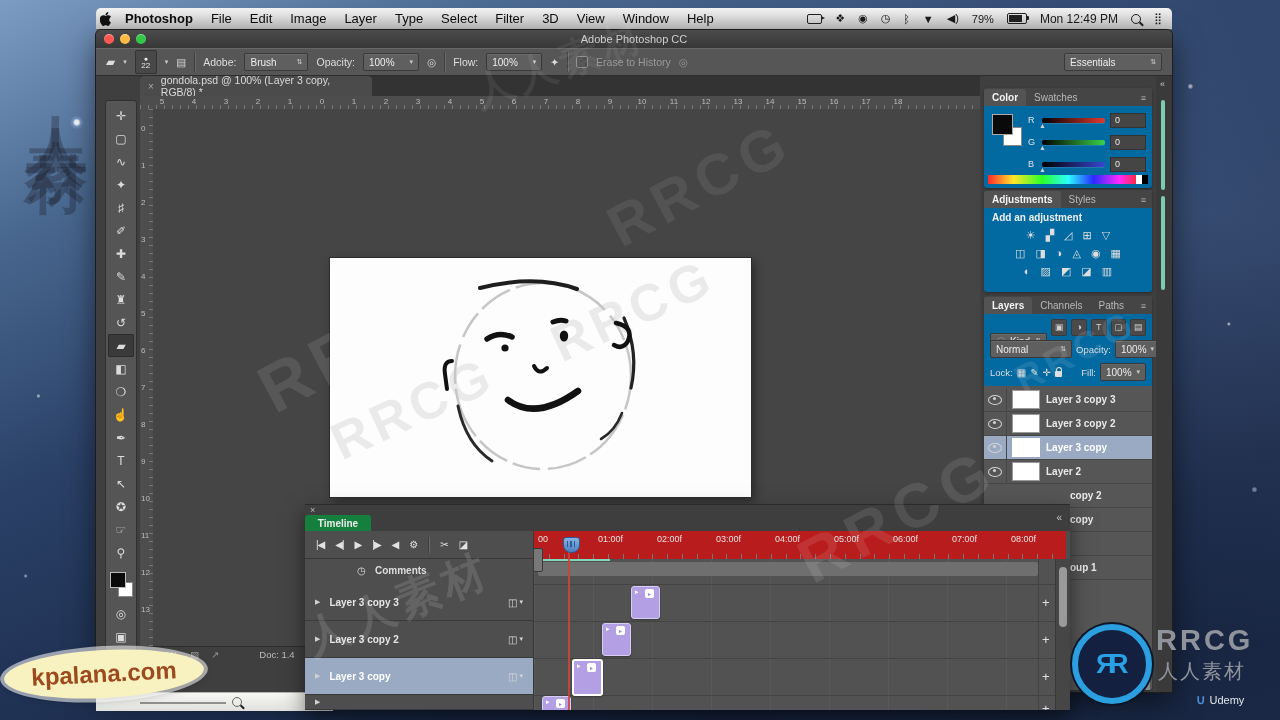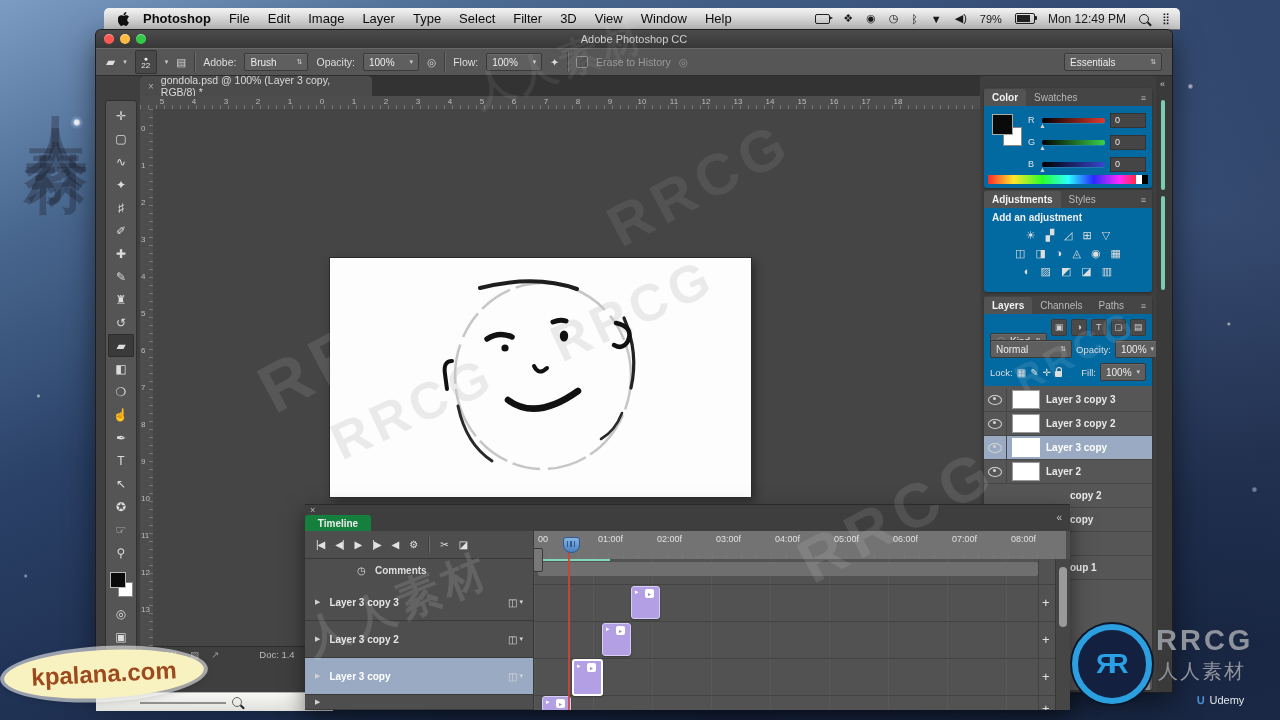--- a/index.html
+++ b/index.html
@@ -12,22 +12,22 @@
       radial-gradient(circle at 93% 12%, rgba(255,255,255,.6) 0 1px, transparent 3px),
       radial-gradient(circle at 96% 45%, rgba(255,255,255,.5) 0 1px, transparent 2px),
       radial-gradient(circle at 90% 82%, rgba(255,255,255,.4) 0 1px, transparent 2px),
       radial-gradient(circle at 98% 68%, rgba(200,220,255,.45) 0 1.5px, transparent 3px),
       radial-gradient(ellipse at 95% 30%, rgba(120,150,200,.28), transparent 60%),
       linear-gradient(155deg,#7d9cc4 0%,#49688f 18%,#2a4066 38%,#1c2d4e 60%,#16233f 80%,#1a2845 100%);
   }
   .abs{position:absolute;}
   
   .screen{position:absolute;left:96px;top:8px;width:1076px;height:702px;}
-  .menubar{position:absolute;left:8px;top:0;width:1076px;height:22px;background:linear-gradient(#f4f4f4,#c6c6c6);
-    border-bottom:1px solid #6f6f6f;border-radius:5px 5px 0 0;display:flex;align-items:center;font-size:13px;color:#0d0d0d;padding-left:10px;box-sizing:border-box;}
+  .menubar{position:absolute;left:0;top:0;width:1076px;height:22px;background:linear-gradient(#f4f4f4,#c6c6c6);
+    border-bottom:1px solid #6f6f6f;border-radius:5px 5px 0 0;display:flex;align-items:center;font-size:13px;color:#0d0d0d;box-sizing:border-box;}
   .menu-item{padding:0 9px;white-space:nowrap;}
   .menu-item.app{font-weight:bold;}
   .mb-status{margin-left:auto;display:flex;align-items:center;gap:13px;padding-right:10px;font-size:11px;color:#1a1a1a;}
   .i-cam{width:13px;height:8px;border:1.4px solid #222;border-radius:2px;position:relative;}
   .i-cam::after{content:"";position:absolute;right:-4px;top:1px;border-left:4px solid #222;border-top:2.5px solid transparent;border-bottom:2.5px solid transparent;}
   .i-batt{width:18px;height:9px;border:1.2px solid #222;border-radius:2px;position:relative;}
   .i-batt::before{content:"";position:absolute;left:1px;top:1px;bottom:1px;width:74%;background:#222;}
   .i-batt::after{content:"";position:absolute;right:-3px;top:2px;width:2px;height:4px;background:#222;border-radius:0 1px 1px 0;}
   .i-mag{width:8px;height:8px;border:1.6px solid #222;border-radius:50%;position:relative;}
   .i-mag::after{content:"";position:absolute;width:5px;height:1.6px;background:#222;transform:rotate(45deg);right:-4px;bottom:-2px;}
@@ -106,21 +106,21 @@
   .pscroll{position:absolute;right:2px;top:260px;width:7px;height:80px;background:#919191;border-radius:4px;opacity:.85;}
   .gutter{position:absolute;left:1060px;top:0;width:16px;bottom:0;background:#3a3a3a;}
   .greenbar{position:absolute;left:5px;width:4px;background:#86e8c6;opacity:.85;border-radius:2px;}
   
   .timeline{position:absolute;left:209px;top:497px;width:765px;height:205px;background:#4e4e4e;z-index:6;font-size:10px;color:#ddd;
     box-shadow:0 -1px 0 #2a2a2a,0 8px 20px rgba(0,0,0,.5);overflow:hidden;}
   .tl-head{position:absolute;left:0;top:0;right:0;height:26px;background:#3e3e3e;}
   .tl-tab{position:absolute;left:0;top:10px;width:66px;height:16px;background:#15803d;border-radius:3px 3px 0 0;display:flex;align-items:center;justify-content:center;font-weight:bold;color:#ebebeb;}
   .tl-controls{position:absolute;left:0;top:26px;width:228px;height:28px;background:#4e4e4e;border-bottom:1px solid #383838;display:flex;align-items:center;gap:11px;padding:0 11px;box-sizing:border-box;}
   .tbtn{color:#e2e2e2;font-size:10px;letter-spacing:-1px;}
-  .tl-ruler{position:absolute;left:228px;top:26px;right:4px;height:28px;background:#737373;border-bottom:3px solid #14b8a6;border-left:1px solid #383838;overflow:hidden;}
+  .tl-ruler{position:absolute;left:228px;top:26px;right:4px;height:28px;background:#b91c1c;border-bottom:3px solid #14b8a6;border-left:1px solid #383838;overflow:hidden;}
   .tl-ruler::after{content:"";position:absolute;left:0;right:0;bottom:0;height:5px;background:repeating-linear-gradient(to right,#787878 0 1px,transparent 1px 14.8px);}
   .tl-ruler span{position:absolute;top:3px;font-size:9px;color:#e0e0e0;}
   .zoomknob{position:absolute;left:228px;top:43px;width:8px;height:22px;background:#787878;border:1px solid #3a3a3a;border-radius:2px;z-index:3;}
   .playhead{position:absolute;left:258px;top:32px;width:15px;height:14px;background:linear-gradient(#85b4e2,#4a7fc0);border:1px solid #2f5a94;border-radius:3px 3px 8px 8px;z-index:4;}
   .playhead::after{content:"";position:absolute;left:3px;top:3px;width:8px;height:6px;background:repeating-linear-gradient(to right,#2f5a94 0 1.5px,transparent 1.5px 3.5px);}
   .ph-line{position:absolute;left:263px;top:46px;width:2px;bottom:0;background:rgba(205,70,58,.88);z-index:3;}
   .tl-comments{position:absolute;left:0;top:54px;width:228px;height:25px;background:#4e4e4e;border-bottom:1px solid #3a3a3a;}
   .tl-rowsarea{position:absolute;left:228px;top:54px;right:14px;bottom:0;background:#525252;border-left:1px solid #383838;
     background-image:repeating-linear-gradient(to right,rgba(255,255,255,.045) 0 1px,transparent 1px 59px);overflow:hidden;}
   .workbar{position:absolute;left:4px;top:3px;right:18px;height:14px;background:#6f6f6f;border-radius:2px;}

